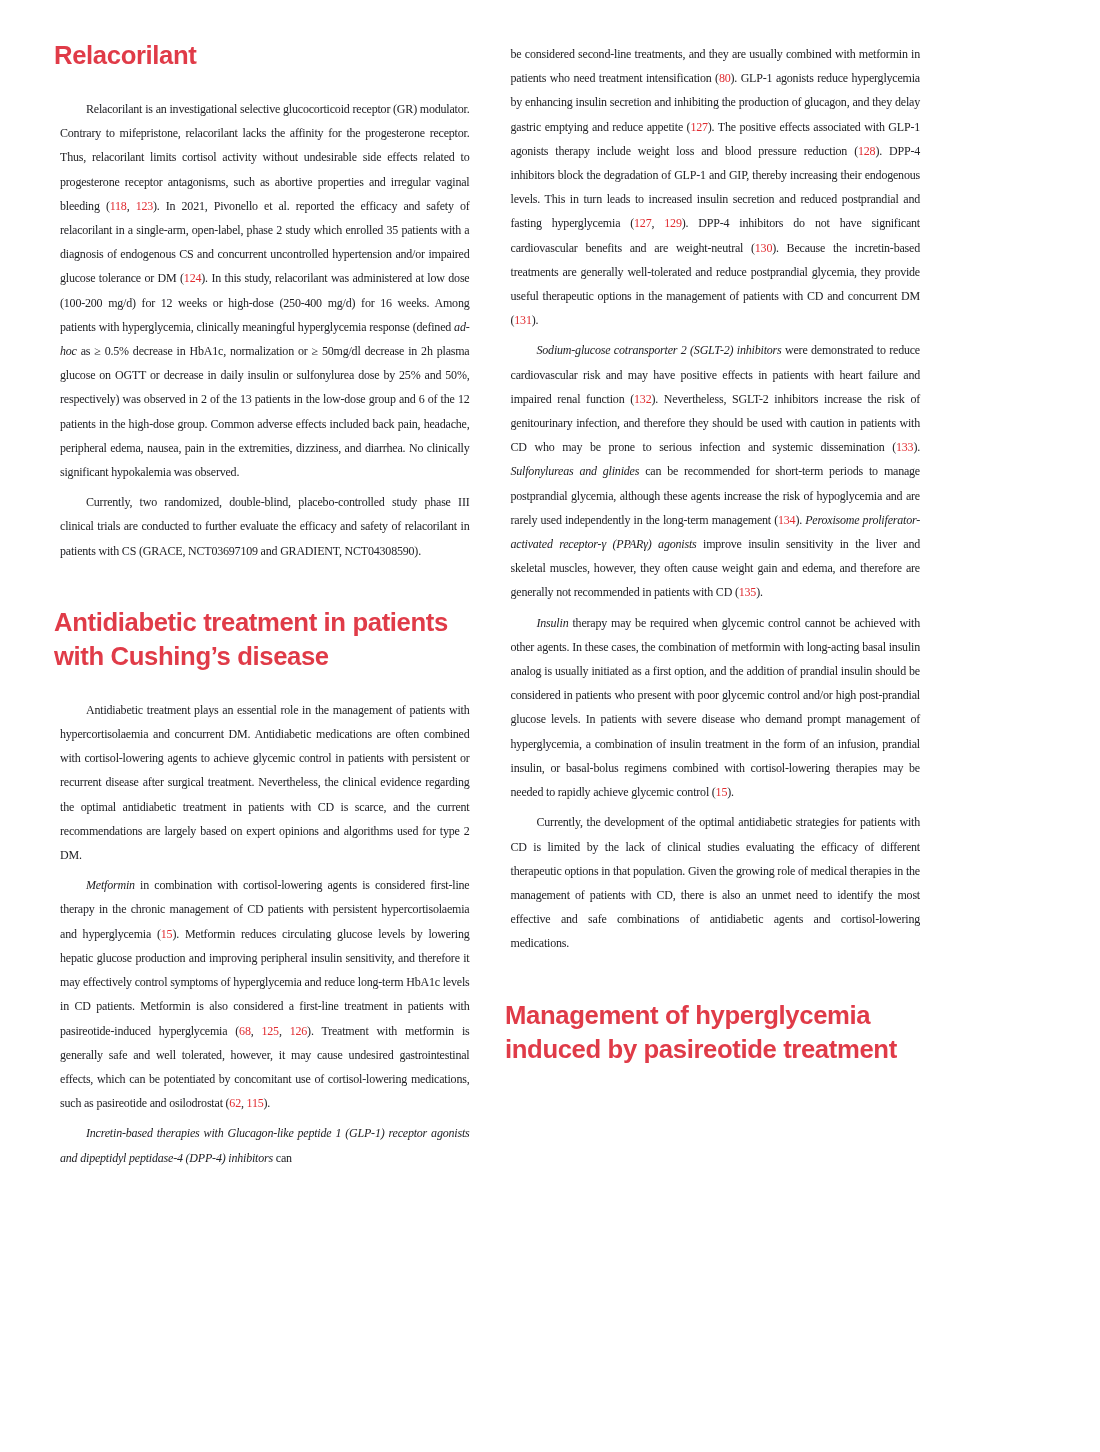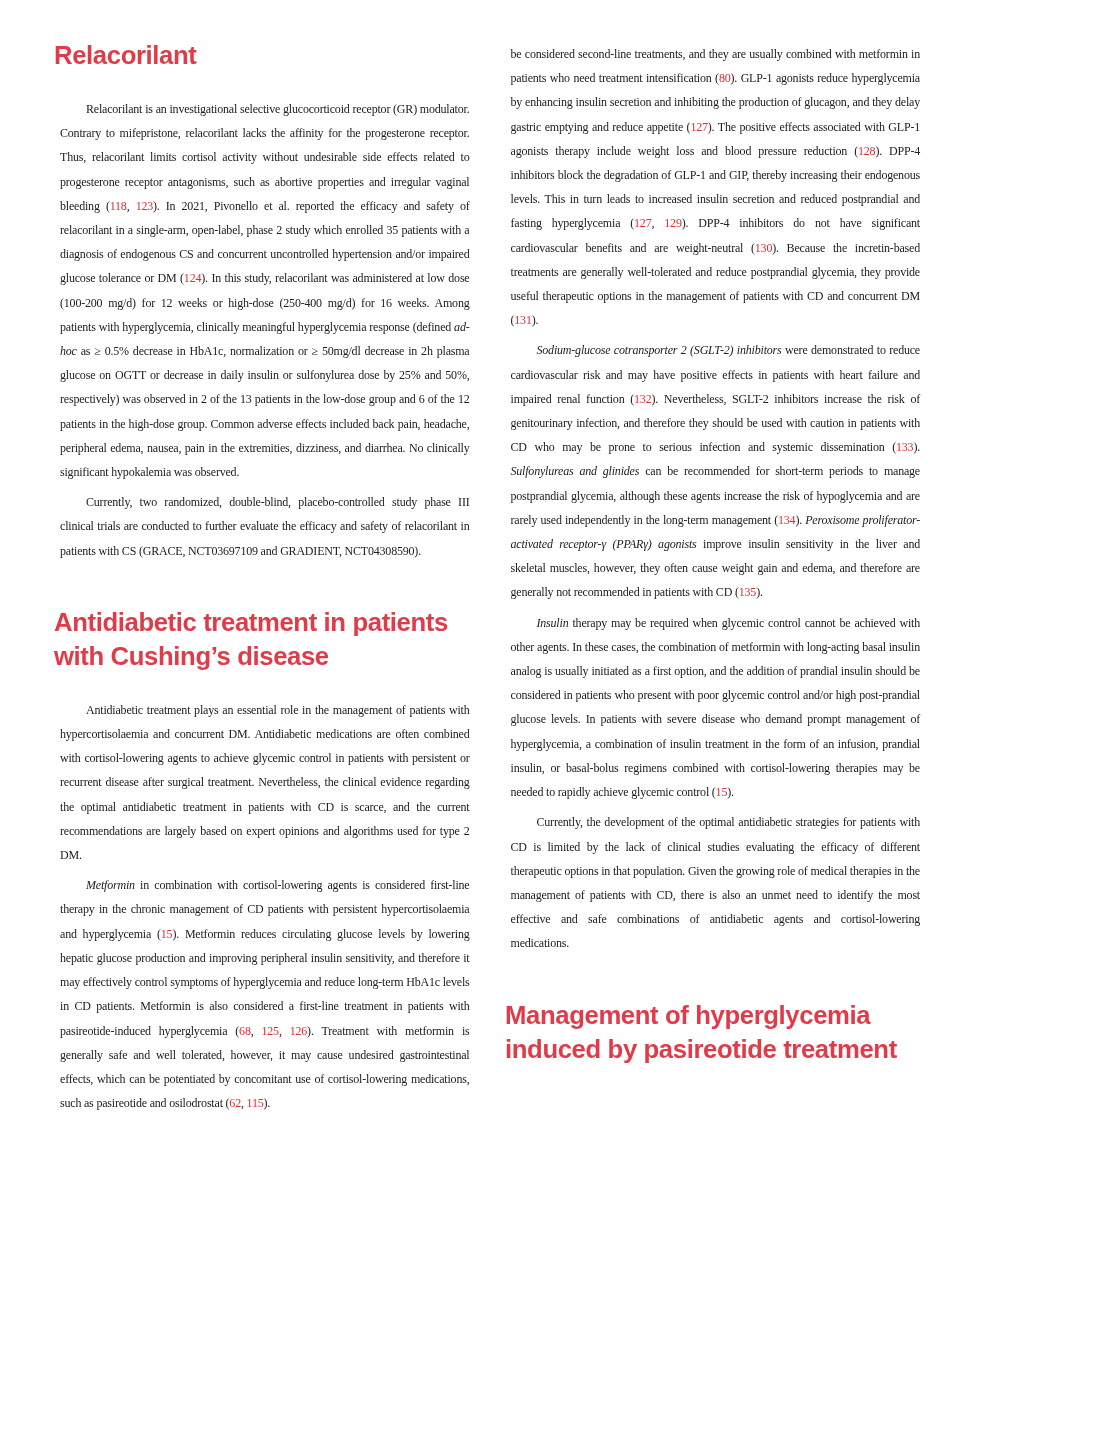--- a/index.html
+++ b/index.html
@@ -56,20 +56,21 @@
 
 <div class="page">
   <div class="columns">
     <div class="column" id="col-left">
         <h2 class="section-heading">Relacorilant</h2>
         <p class="para"><span>Relacorilant is an investigational selective glucocorticoid receptor (GR) modulator. Contrary to mifepristone, relacorilant lacks the affinity for the progesterone receptor. Thus, relacorilant limits cortisol activity without undesirable side effects related to progesterone receptor antagonisms, such as abortive properties and irregular vaginal bleeding (</span><a class="cite">118</a><span>, </span><a class="cite">123</a><span>). In 2021, Pivonello et al. reported the efficacy and safety of relacorilant in a single-arm, open-label, phase 2 study which enrolled 35 patients with a diagnosis of endogenous CS and concurrent uncontrolled hypertension and/or impaired glucose tolerance or DM (</span><a class="cite">124</a><span>). In this study, relacorilant was administered at low dose (100-200 mg/d) for 12 weeks or high-dose (250-400 mg/d) for 16 weeks. Among patients with hyperglycemia, clinically meaningful hyperglycemia response (defined </span><em>ad-hoc</em><span> as ≥ 0.5% decrease in HbA1c, normalization or ≥ 50mg/dl decrease in 2h plasma glucose on OGTT or decrease in daily insulin or sulfonylurea dose by 25% and 50%, respectively) was observed in 2 of the 13 patients in the low-dose group and 6 of the 12 patients in the high-dose group. Common adverse effects included back pain, headache, peripheral edema, nausea, pain in the extremities, dizziness, and diarrhea. No clinically significant hypokalemia was observed.</span></p>
         <p class="para"><span>Currently, two randomized, double-blind, placebo-controlled study phase III clinical trials are conducted to further evaluate the efficacy and safety of relacorilant in patients with CS (GRACE, NCT03697109 and GRADIENT, NCT04308590).</span></p>
         <h2 class="section-heading">Antidiabetic treatment in patients with Cushing’s disease</h2>
         <p class="para"><span>Antidiabetic treatment plays an essential role in the management of patients with hypercortisolaemia and concurrent DM. Antidiabetic medications are often combined with cortisol-lowering agents to achieve glycemic control in patients with persistent or recurrent disease after surgical treatment. Nevertheless, the clinical evidence regarding the optimal antidiabetic treatment in patients with CD is scarce, and the current recommendations are largely based on expert opinions and algorithms used for type 2 DM.</span></p>
         <p class="para"><em>Metformin</em><span> in combination with cortisol-lowering agents is considered first-line therapy in the chronic management of CD patients with persistent hypercortisolaemia and hyperglycemia (</span><a class="cite">15</a><span>). Metformin reduces circulating glucose levels by lowering hepatic glucose production and improving peripheral insulin sensitivity, and therefore it may effectively control symptoms of hyperglycemia and reduce long-term HbA1c levels in CD patients. Metformin is also considered a first-line treatment in patients with pasireotide-induced hyperglycemia (</span><a class="cite">68</a><span>, </span><a class="cite">125</a><span>, </span><a class="cite">126</a><span>). Treatment with metformin is generally safe and well tolerated, however, it may cause undesired gastrointestinal effects, which can be potentiated by concomitant use of cortisol-lowering medications, such as pasireotide and osilodrostat (</span><a class="cite">62</a><span>, </span><a class="cite">115</a><span>).</span></p>
+        <p class="para"><em>Incretin-based therapies with Glucagon-like peptide 1 (GLP-1) receptor agonists and dipeptidyl peptidase-4 (DPP-4) inhibitors</em><span> can</span></p>
       </div>
     <div class="column" id="col-right">
         <p class="para noindent"><span>be considered second-line treatments, and they are usually combined with metformin in patients who need treatment intensification (</span><a class="cite">80</a><span>). GLP-1 agonists reduce hyperglycemia by enhancing insulin secretion and inhibiting the production of glucagon, and they delay gastric emptying and reduce appetite (</span><a class="cite">127</a><span>). The positive effects associated with GLP-1 agonists therapy include weight loss and blood pressure reduction (</span><a class="cite">128</a><span>). DPP-4 inhibitors block the degradation of GLP-1 and GIP, thereby increasing their endogenous levels. This in turn leads to increased insulin secretion and reduced postprandial and fasting hyperglycemia (</span><a class="cite">127</a><span>, </span><a class="cite">129</a><span>). DPP-4 inhibitors do not have significant cardiovascular benefits and are weight-neutral (</span><a class="cite">130</a><span>). Because the incretin-based treatments are generally well-tolerated and reduce postprandial glycemia, they provide useful therapeutic options in the management of patients with CD and concurrent DM (</span><a class="cite">131</a><span>).</span></p>
         <p class="para"><em>Sodium-glucose cotransporter 2 (SGLT-2) inhibitors</em><span> were demonstrated to reduce cardiovascular risk and may have positive effects in patients with heart failure and impaired renal function (</span><a class="cite">132</a><span>). Nevertheless, SGLT-2 inhibitors increase the risk of genitourinary infection, and therefore they should be used with caution in patients with CD who may be prone to serious infection and systemic dissemination (</span><a class="cite">133</a><span>). </span><em>Sulfonylureas and glinides</em><span> can be recommended for short-term periods to manage postprandial glycemia, although these agents increase the risk of hypoglycemia and are rarely used independently in the long-term management (</span><a class="cite">134</a><span>). </span><em>Peroxisome proliferator-activated receptor-γ (PPARγ) agonists</em><span> improve insulin sensitivity in the liver and skeletal muscles, however, they often cause weight gain and edema, and therefore are generally not recommended in patients with CD (</span><a class="cite">135</a><span>).</span></p>
         <p class="para"><em>Insulin</em><span> therapy may be required when glycemic control cannot be achieved with other agents. In these cases, the combination of metformin with long-acting basal insulin analog is usually initiated as a first option, and the addition of prandial insulin should be considered in patients who present with poor glycemic control and/or high post-prandial glucose levels. In patients with severe disease who demand prompt management of hyperglycemia, a combination of insulin treatment in the form of an infusion, prandial insulin, or basal-bolus regimens combined with cortisol-lowering therapies may be needed to rapidly achieve glycemic control (</span><a class="cite">15</a><span>).</span></p>
         <p class="para"><span>Currently, the development of the optimal antidiabetic strategies for patients with CD is limited by the lack of clinical studies evaluating the efficacy of different therapeutic options in that population. Given the growing role of medical therapies in the management of patients with CD, there is also an unmet need to identify the most effective and safe combinations of antidiabetic agents and cortisol-lowering medications.</span></p>
         <h2 class="section-heading">Management of hyperglycemia induced by pasireotide treatment</h2>
       </div>
   </div>
 </div>

